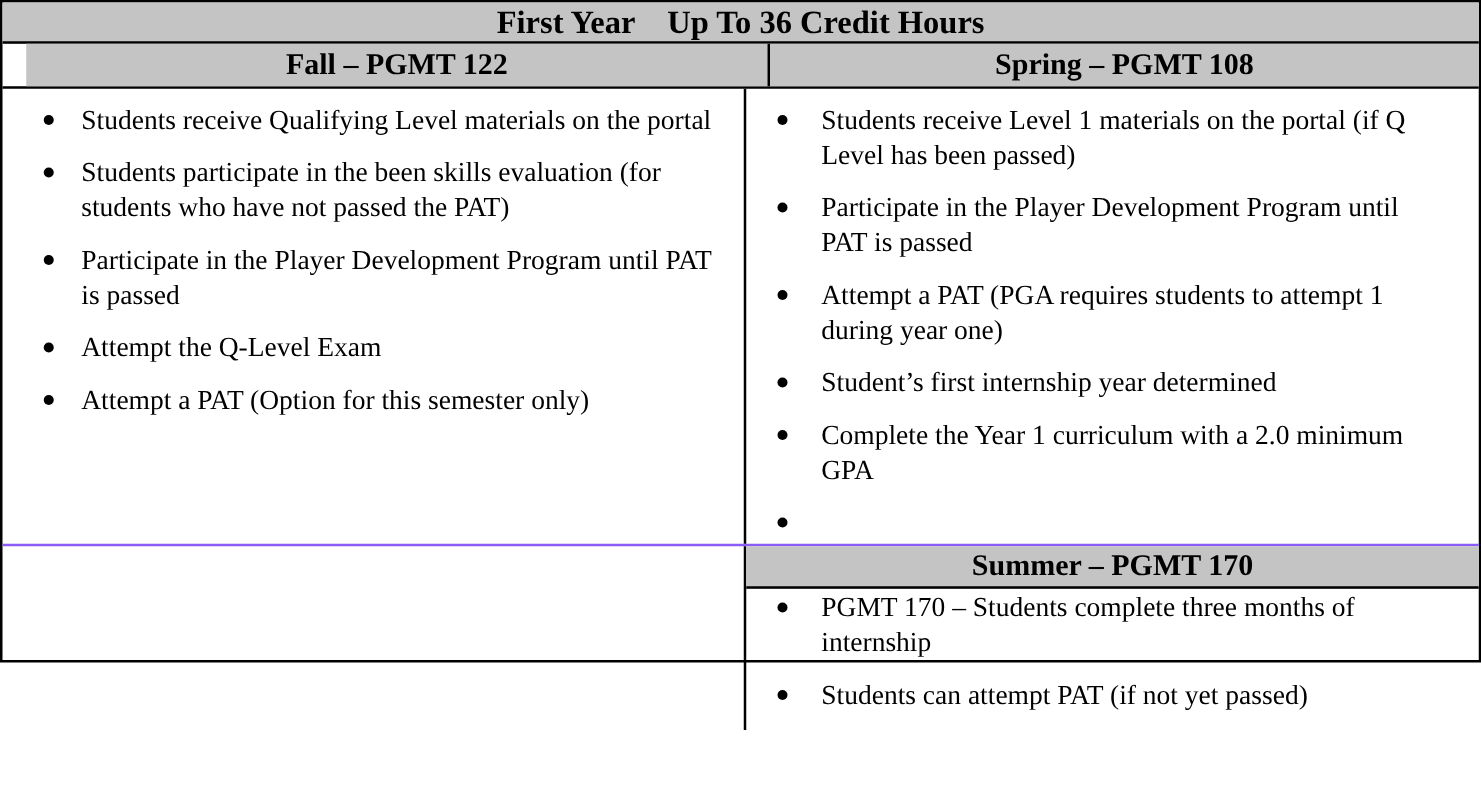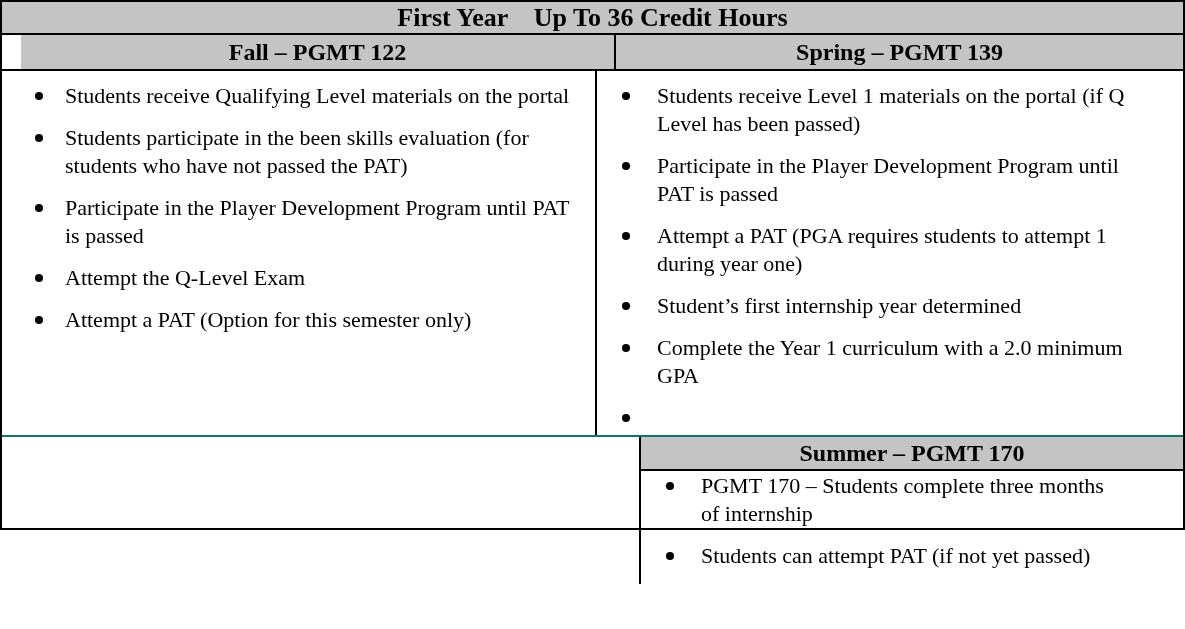--- a/index.html
+++ b/index.html
@@ -24,24 +24,24 @@
 
   .header-row { height: 36px; flex: 0 0 36px; display: flex; border-bottom: 2px solid #000; padding-left: 19px; }
   .header-cell {
     background: #c4c4c4;
     display: flex; align-items: center; justify-content: center;
     font-weight: bold; font-size: 24px;
   }
   .col-left  { flex: 0 0 593px; }
   .col-right { flex: 1 1 auto; border-left: 2px solid #000; }
 
-  .content-row { height: 366px; flex: 0 0 366px; display: flex; border-bottom: 2px solid #0f766e; }
+  .content-row { height: 366px; flex: 0 0 366px; display: flex; border-bottom: 2px solid #8b5cf6; }
   .content-cell { overflow: hidden; }
 
-  .bottom-row { flex: 1 1 auto; display: flex; margin-left: 44px; }
+  .bottom-row { flex: 1 1 auto; display: flex; }
   .empty-cell { flex: 0 0 593px; }
   .bottom-right { flex: 1 1 auto; border-left: 2px solid #000; display: flex; flex-direction: column; }
   .summer-header {
     height: 34px; flex: 0 0 34px;
     background: #c4c4c4;
     border-bottom: 2px solid #000;
     display: flex; align-items: center; justify-content: center;
     font-weight: bold; font-size: 24px;
   }
   .summer-content { flex: 1 1 auto; overflow: hidden; }
@@ -63,21 +63,21 @@
 </style>
 </head>
 <body>
 
 <div class="doc">
 
   <div class="title-row">First Year    Up To 36 Credit Hours</div>
 
   <div class="header-row">
     <div class="header-cell col-left">Fall – PGMT 122</div>
-    <div class="header-cell col-right">Spring – PGMT 139</div>
+    <div class="header-cell col-right">Spring – PGMT 108</div>
   </div>
 
   <div class="content-row">
     <div class="content-cell col-left">
       <ul class="bullets left-list">
 
           <li>
             <span class="dot"></span>
             <span class="txt">Students receive Qualifying Level materials on the portal</span>
           </li>

